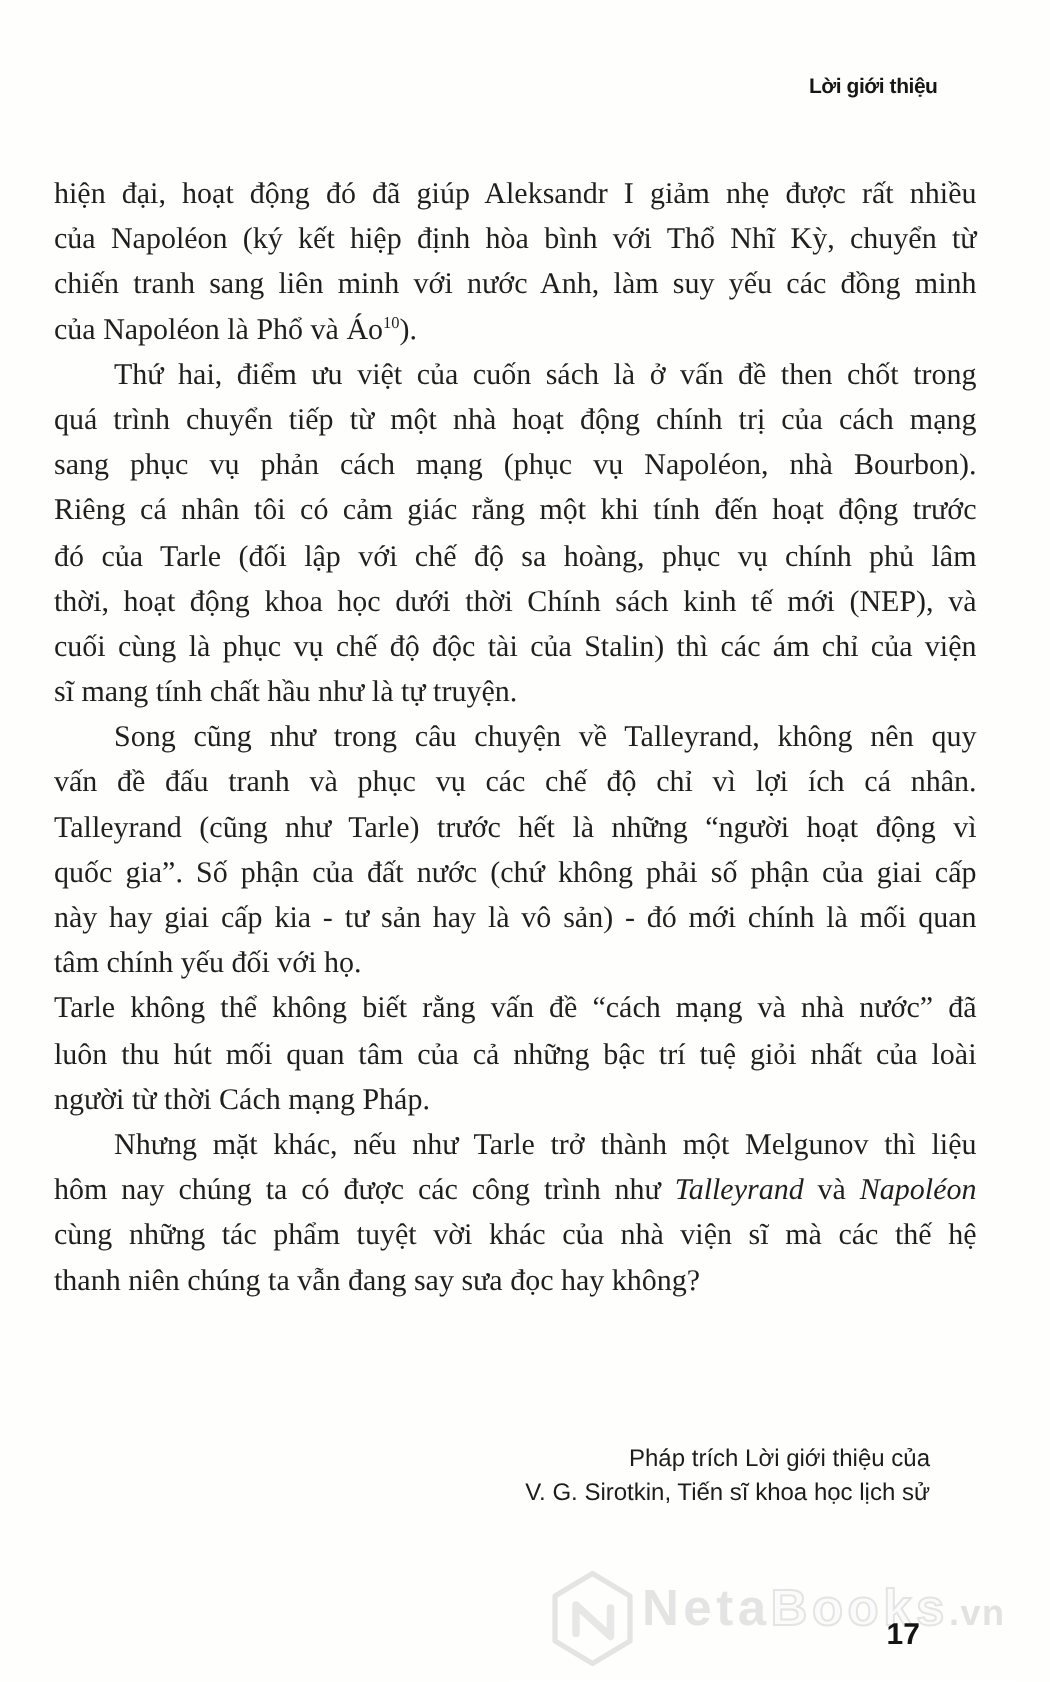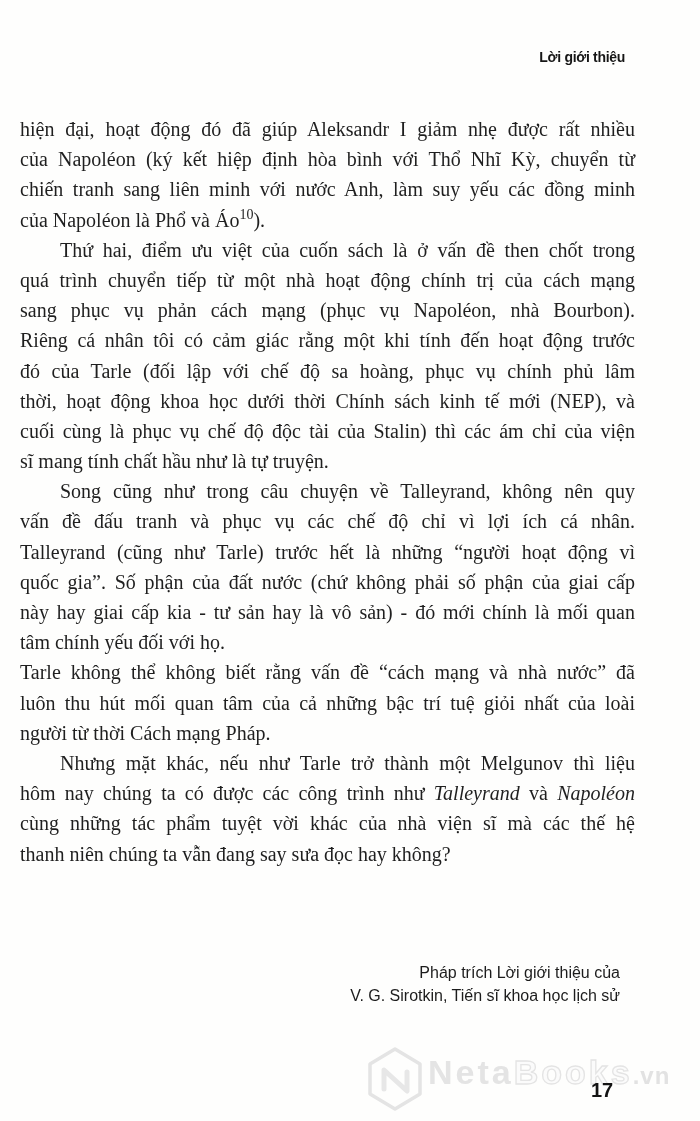--- a/index.html
+++ b/index.html
@@ -9,34 +9,34 @@
     font-family:"Liberation Serif","DejaVu Serif",serif;
     color:#1f1f1f; overflow:hidden;
   }
   .running-header {
     position:absolute; top:49px; left:0; width:625px;
     text-align:right;
     font-family:"Liberation Sans","DejaVu Sans",sans-serif;
     font-weight:700; font-size:14px; letter-spacing:-0.3px; color:#161616;
   }
   .body-text {
-    position:absolute; left:20px; top:114px; width:615px;
+    position:absolute; left:36px; top:114px; width:615px;
     font-size:20px;
   }
   .paragraph { margin:0; }
   .line {
     line-height:30.2px; height:30.2px;
     text-align:justify; text-align-last:justify;
     white-space:nowrap;
   }
   .line.last { text-align-last:left; }
   .line.indent { text-indent:40px; }
   .b { font-weight:400; }
   .i { font-style:italic; }
-  .sup { vertical-align:super; font-size:14px; line-height:0; }
+  .sup { vertical-align:super; font-size:11px; line-height:0; }
   .signature {
     position:absolute; top:961px; right:80px;
     text-align:right;
     font-family:"Liberation Sans","DejaVu Sans",sans-serif;
     font-size:16px; line-height:23px; color:#1c1c1c;
   }
   .watermark-logo { position:absolute; left:366px; top:1046px; }
   .watermark-text {
     position:absolute; left:428px; top:1055px;
     font-family:"Liberation Sans","DejaVu Sans",sans-serif;

